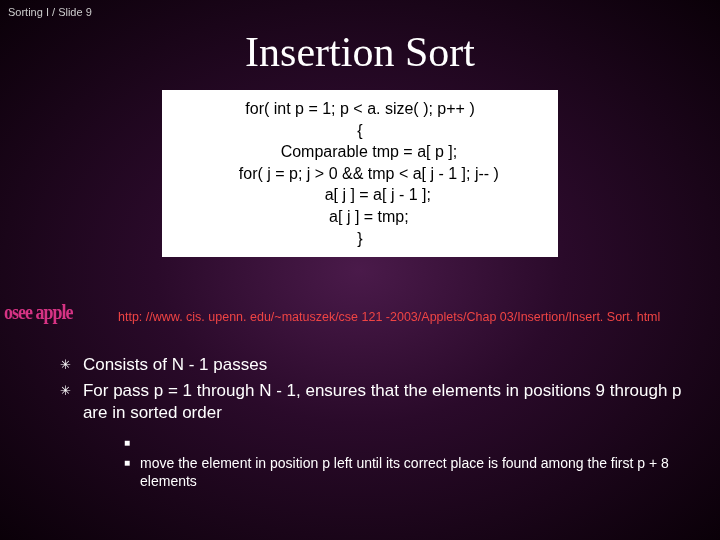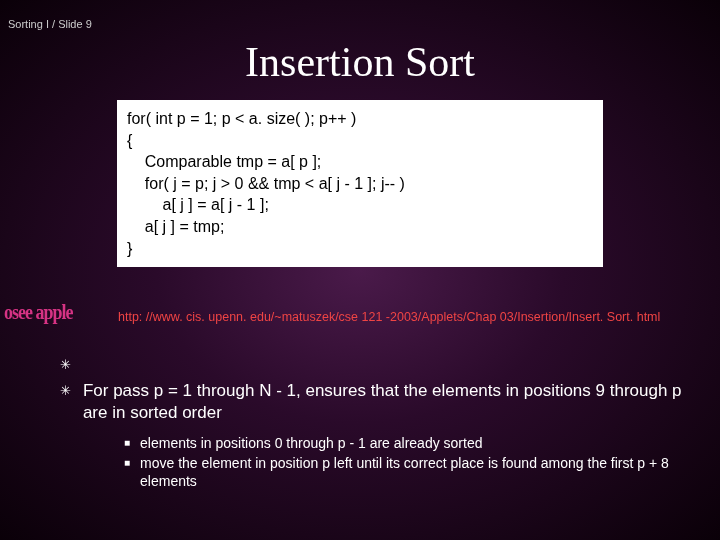--- a/index.html
+++ b/index.html
@@ -7,43 +7,44 @@
     width: 720px;
     height: 540px;
     background: radial-gradient(ellipse at center, #4a1a4a 0%, #2a0a2a 40%, #0a0008 100%);
     font-family: Arial, sans-serif;
     color: #fff;
     overflow: hidden;
     position: relative;
   }
   .header {
     position: absolute;
-    top: 18px;
+    top: 6px;
     left: 8px;
     font-size: 11px;
     color: #ccc;
   }
   .title {
     font-family: "Times New Roman", serif;
     font-size: 42px;
     color: #fff;
     text-align: center;
-    margin-top: 38px;
+    margin-top: 28px;
     font-weight: normal;
   }
   .code-block {
     background: #fff;
     color: #000;
     font-family: "Comic Sans MS", cursive, sans-serif;
     font-size: 16px;
     line-height: 1.35;
-    width: 486px;
+    width: 396px;
     margin: 14px auto 0 auto;
     padding: 8px 10px 8px 10px;
     white-space: pre;
+    text-align: center;
   }
   .wordart {
     position: absolute;
     left: 4px;
     top: 302px;
     font-family: Georgia, serif;
     font-size: 18px;
     font-weight: bold;
     color: #d63384;
     letter-spacing: -1px;
@@ -112,28 +113,28 @@
     a[ j ] = tmp;
 }</div>
 
 <div class="wordart">osee apple</div>
 
 <div class="url-line">http: //www. cis. upenn. edu/~matuszek/cse 121 -2003/Applets/Chap 03/Insertion/Insert. Sort. html</div>
 
 <div class="bullets">
   <div class="bullet-row">
     <span class="bullet-marker">✳</span>
+    <span class="bullet-text">Consists of N - 1 passes</span>
   </div>
   <div class="bullet-row">
     <span class="bullet-marker">✳</span>
     <span class="bullet-text">For pass p = 1 through N - 1, ensures that the elements in positions 9 through p are in sorted order</span>
   </div>
   <div class="sub-bullets">
     <div class="sub-row">
       <span class="sub-marker">■</span>
-      <span class="sub-text">elements in positions 0 through p - 1 are already sorted</span>
     </div>
     <div class="sub-row">
       <span class="sub-marker">■</span>
       <span class="sub-text">move the element in position p left until its correct place is found among the first p + 8 elements</span>
     </div>
   </div>
 </div>
 
 </body></html>

